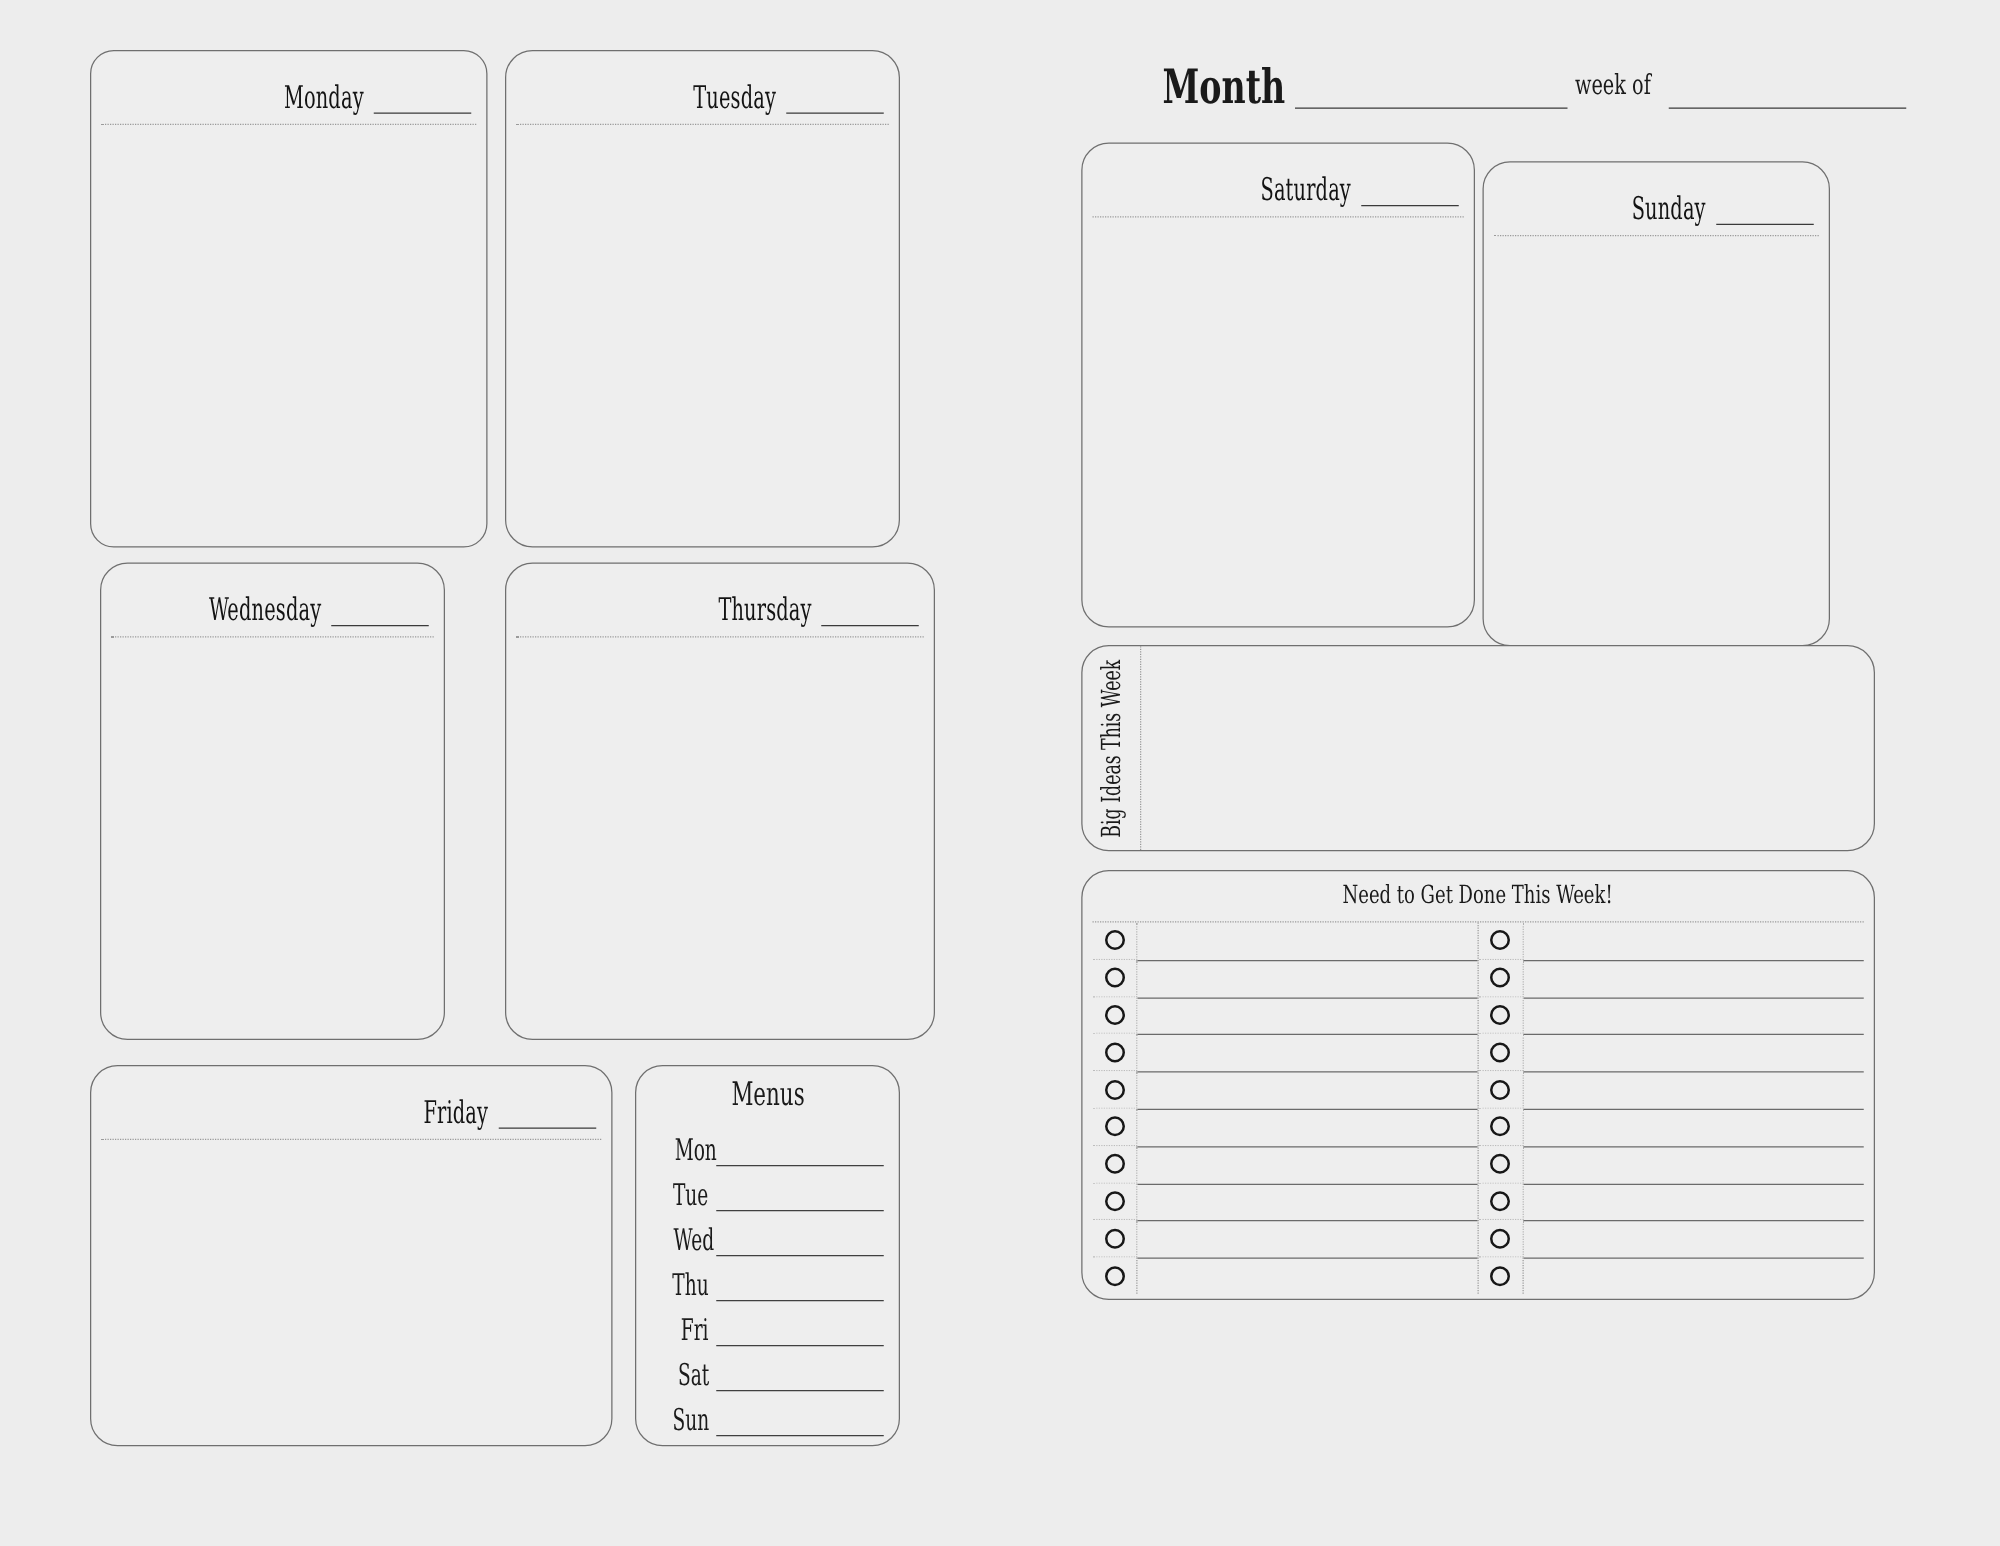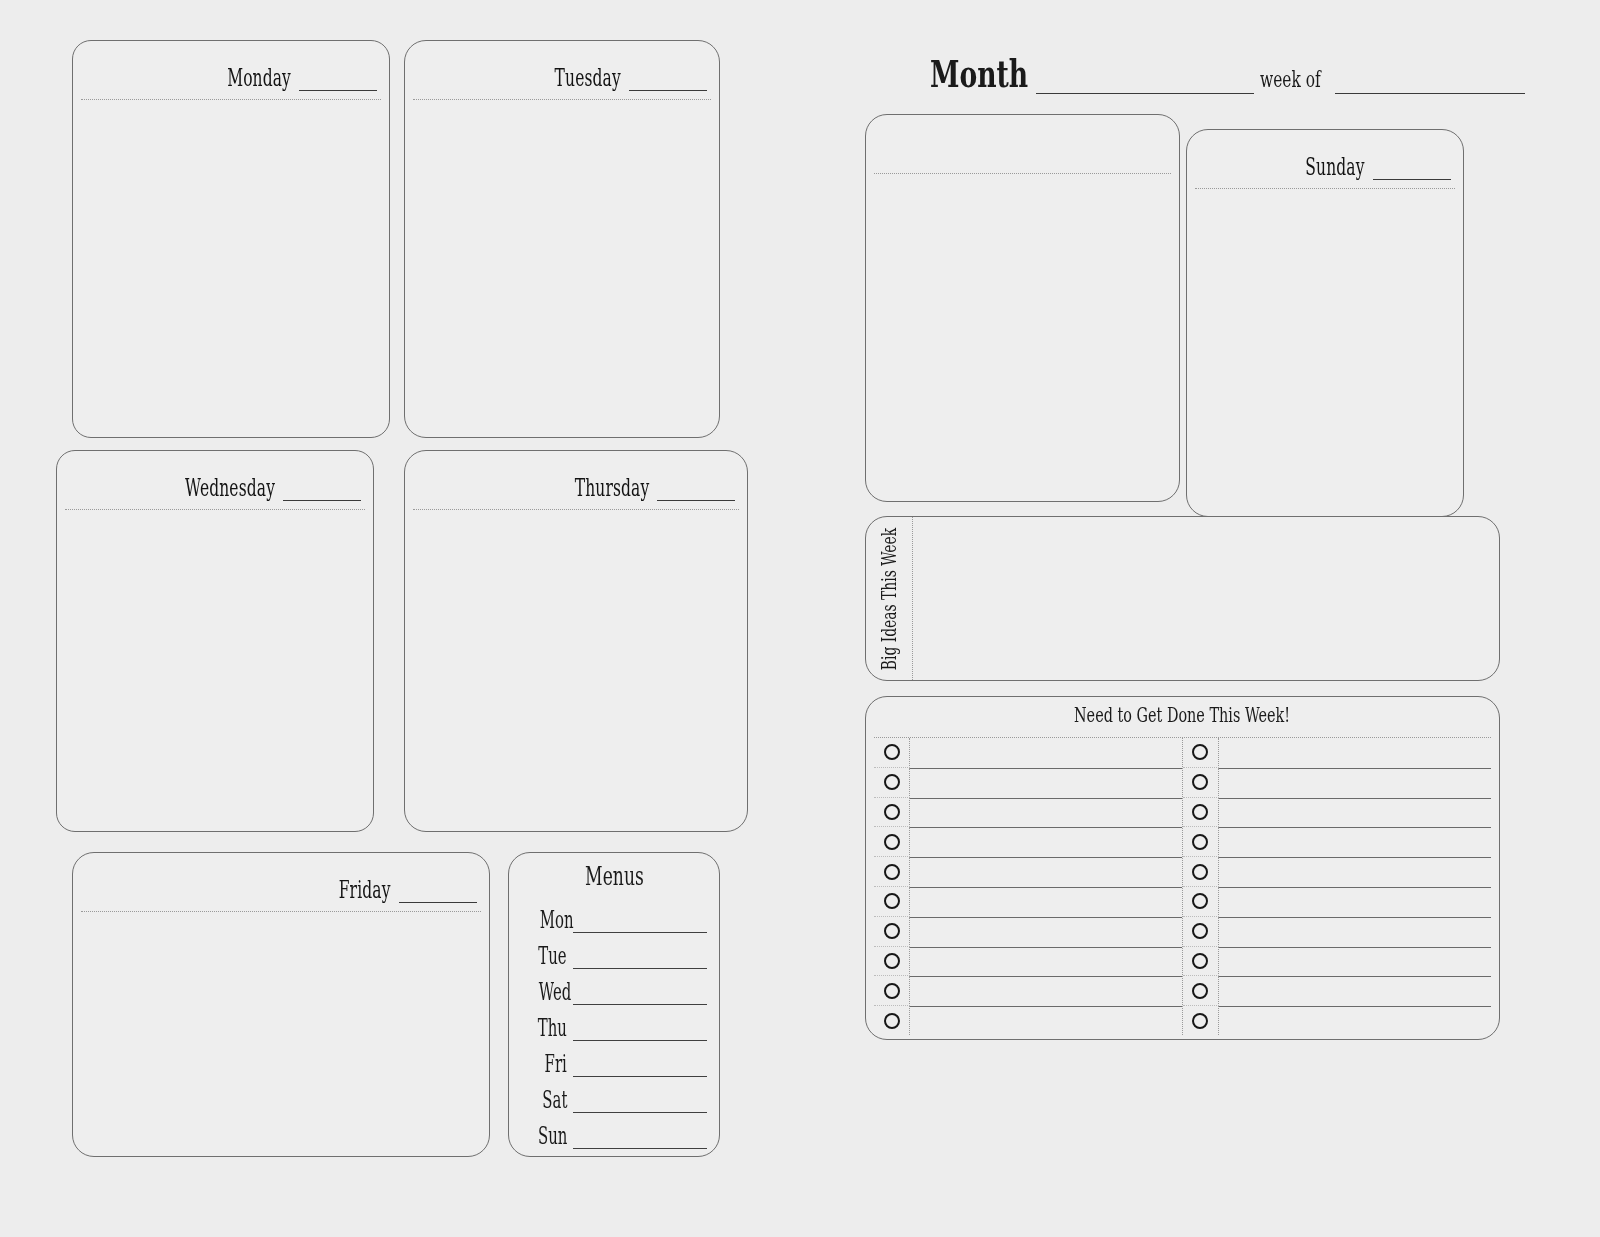--- a/index.html
+++ b/index.html
@@ -68,21 +68,21 @@
   .dot-rule {
     position: absolute;
     left: 8px;
     right: 8px;
     border-top: 1.3px dotted #9a9a9a;
   }
 
   
   #box-monday    { left: 72px;  top: 40px;  width: 318px; height: 398px; border-radius: 19px; }
   #box-tuesday   { left: 404px; top: 40px; width: 316px; height: 398px; }
-  #box-wednesday { left: 56px;  top: 450px; width: 318px; height: 382px; border-radius: 19px; }
+  #box-wednesday { left: 80px;  top: 450px; width: 276px; height: 382px; }
   #box-thursday  { left: 404px; top: 450px; width: 344px; height: 382px; }
   #box-friday    { left: 72px;  top: 852px; width: 418px; height: 305px; }
   #box-menus     { left: 508px; top: 852px; width: 212px; height: 305px; }
 
   
   .menus-title {
     position: absolute;
     top: 8px;
     left: 0;
     right: 0;
@@ -131,21 +131,21 @@
   }
 
   
   #planner-header {
     position: absolute;
     left: 130px;
     top: 44px;
     width: 645px;
     height: 50px;
     display: flex;
-    align-items: flex-end;
+    align-items: center;
     gap: 6px;
   }
   .hdr-word {
     font-size: 38px;
     line-height: 40px;
     white-space: nowrap;
     font-weight: 700;
   }
   .hdr-word span { display:inline-block; transform: scaleX(0.70); transform-origin:left bottom; }
   .hdr-word-sm {
@@ -337,20 +337,24 @@
 <div class="page" id="right-page">
 
   <div id="planner-header">
     <div class="hdr-word"><span>Month</span></div>
     <div class="hdr-line-long" id="month-line"></div>
     <div class="hdr-word-sm"><span>week of</span></div>
     <div class="hdr-line-long" id="weekof-line"></div>
   </div>
 
   <div class="card" id="box-saturday">
+    <div class="day-head">
+      <div class="day-name">Saturday</div>
+      <div class="blank-line"></div>
+    </div>
     <div class="dot-rule" style="top:58px;"></div>
   </div>
 
   <div class="card" id="box-sunday">
     <div class="day-head">
       <div class="day-name">Sunday</div>
       <div class="blank-line"></div>
     </div>
     <div class="dot-rule" style="top:58px;"></div>
   </div>

